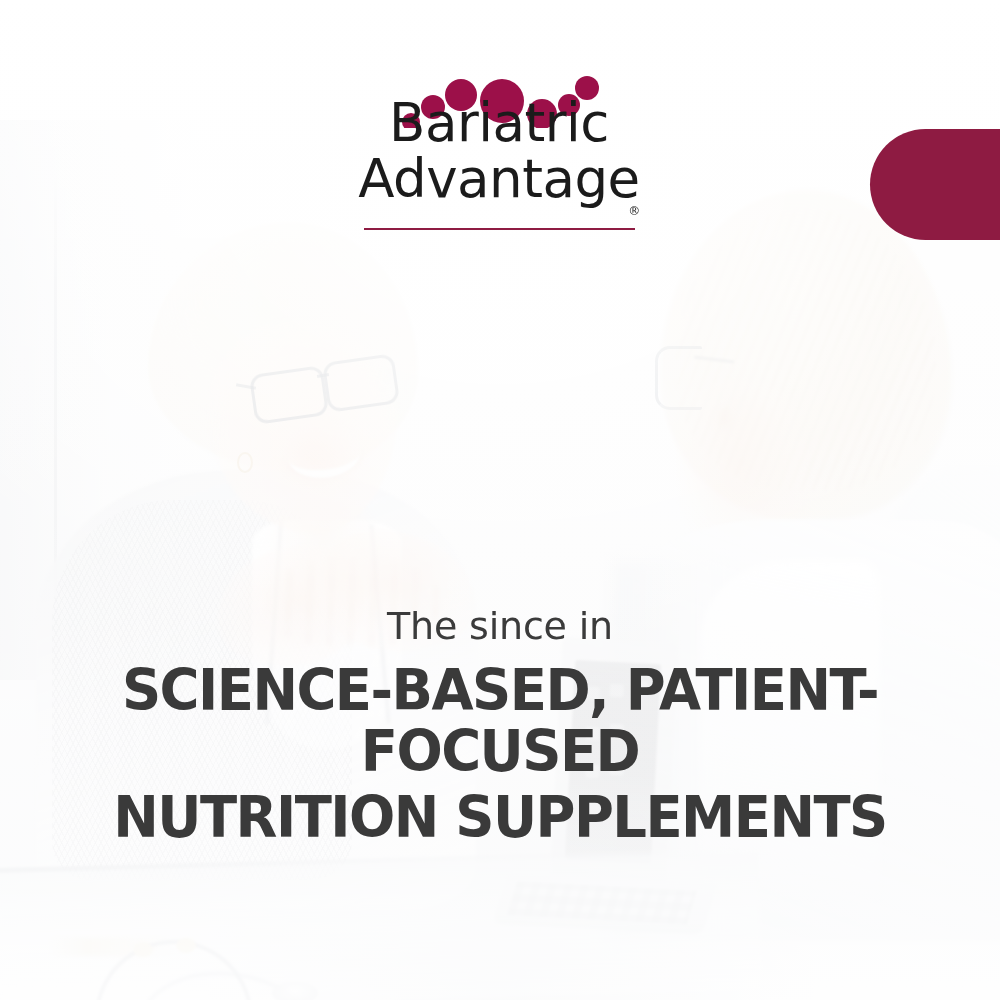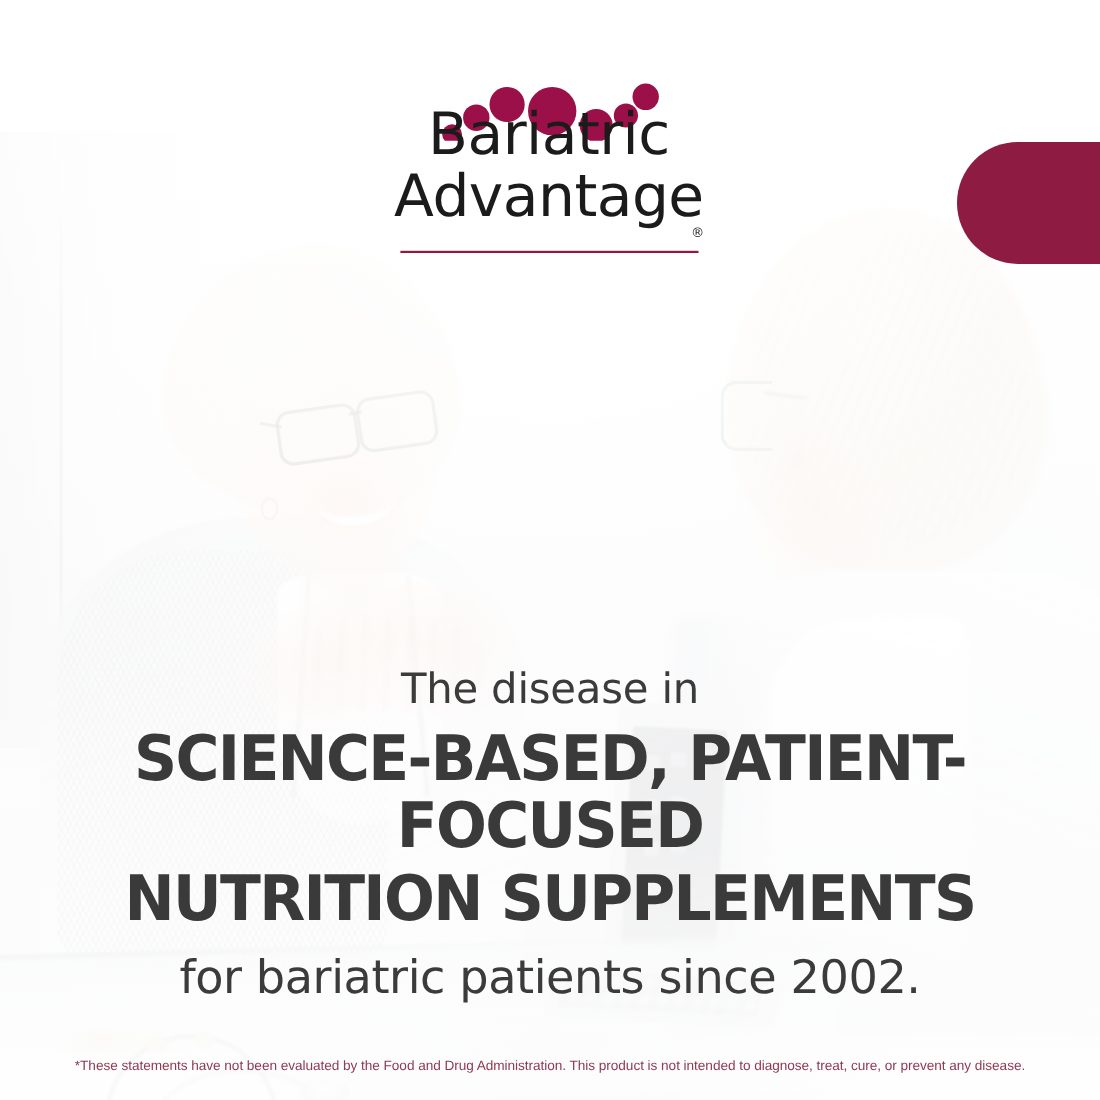--- a/index.html
+++ b/index.html
@@ -642,23 +642,21 @@
     </svg>
     <div class="logo-word-1" style="color: rgb(27, 27, 27);">Bariatric</div>
     <div class="logo-word-2">
       <span style="color: rgb(27, 27, 27);">Advantage</span>
       <span class="logo-reg" style="color: rgb(27, 27, 27);">®</span>
     </div>
     <div class="logo-rule" style="background: rgb(142, 27, 66);"></div>
   </div>
 
   <div class="headline">
-    <div class="hl-pre" style="color: rgb(59, 59, 59);">The disease in</div>
+    <div class="hl-pre" style="color: rgb(59, 59, 59);">The since in</div>
     <div class="hl-main" style="color: rgb(58, 58, 58);">
       <span>SCIENCE-BASED, PATIENT-FOCUSED</span>
       <span class="hl-main-l2">NUTRITION SUPPLEMENTS</span>
     </div>
-    <div class="hl-post" style="color: rgb(59, 59, 59);">for bariatric patients since 2002.</div>
   </div>
 
-  <div class="disclaimer" style="color: rgb(142, 58, 82);">*These statements have not been evaluated by the Food and Drug Administration. This product is not intended to diagnose, treat, cure, or prevent any disease.</div>
 
 </div>
 
 </body></html>

